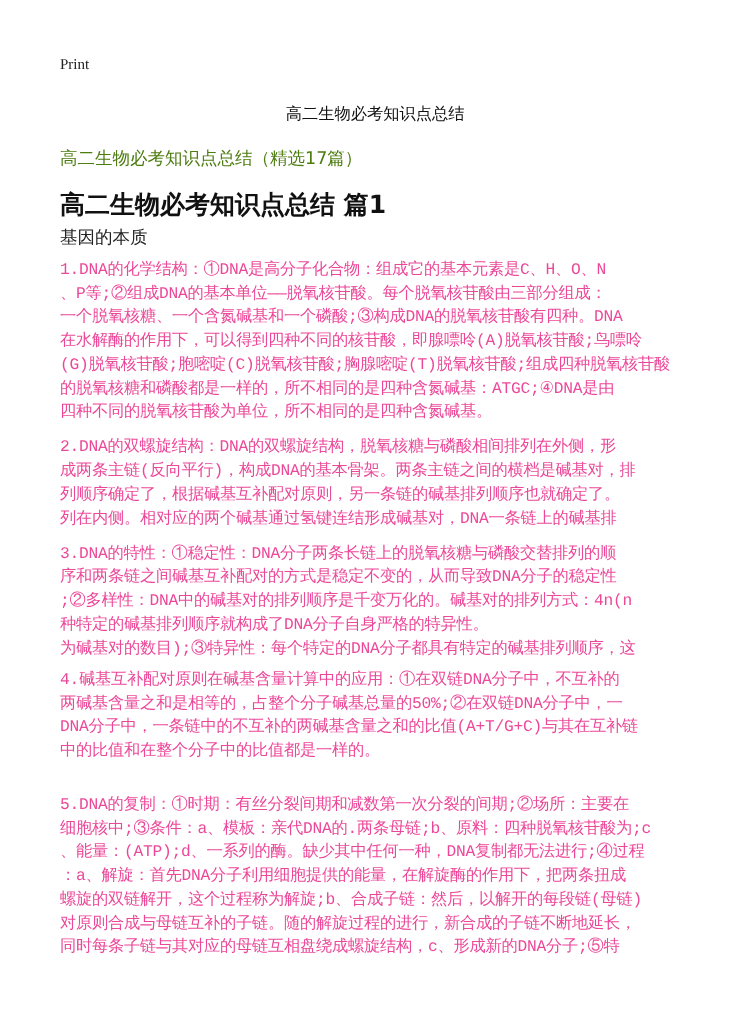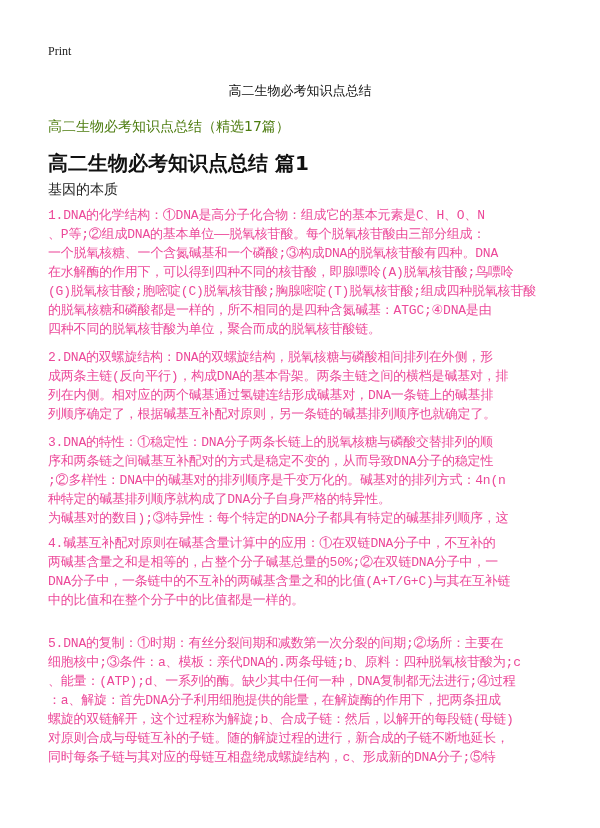--- a/index.html
+++ b/index.html
@@ -98,28 +98,28 @@
 
   <div class="topic">基因的本质</div>
 
   <div class="para" style="top:206px;">
     <span class="line">1.DNA的化学结构：①DNA是高分子化合物：组成它的基本元素是C、H、O、N</span>
     <span class="line">、P等;②组成DNA的基本单位——脱氧核苷酸。每个脱氧核苷酸由三部分组成：</span>
     <span class="line">一个脱氧核糖、一个含氮碱基和一个磷酸;③构成DNA的脱氧核苷酸有四种。DNA</span>
     <span class="line">在水解酶的作用下，可以得到四种不同的核苷酸，即腺嘌呤(A)脱氧核苷酸;鸟嘌呤</span>
     <span class="line">(G)脱氧核苷酸;胞嘧啶(C)脱氧核苷酸;胸腺嘧啶(T)脱氧核苷酸;组成四种脱氧核苷酸</span>
     <span class="line">的脱氧核糖和磷酸都是一样的，所不相同的是四种含氮碱基：ATGC;④DNA是由</span>
-    <span class="line">四种不同的脱氧核苷酸为单位，聚合而成的脱氧核苷酸链。</span>
+    <span class="line">四种不同的脱氧核苷酸为单位，所不相同的是四种含氮碱基。</span>
   </div>
 
   <div class="para" style="top:348px;">
     <span class="line">2.DNA的双螺旋结构：DNA的双螺旋结构，脱氧核糖与磷酸相间排列在外侧，形</span>
     <span class="line">成两条主链(反向平行)，构成DNA的基本骨架。两条主链之间的横档是碱基对，排</span>
+    <span class="line">列顺序确定了，根据碱基互补配对原则，另一条链的碱基排列顺序也就确定了。</span>
     <span class="line">列在内侧。相对应的两个碱基通过氢键连结形成碱基对，DNA一条链上的碱基排</span>
-    <span class="line">列顺序确定了，根据碱基互补配对原则，另一条链的碱基排列顺序也就确定了。</span>
   </div>
 
   <div class="para" style="top:433px;">
     <span class="line">3.DNA的特性：①稳定性：DNA分子两条长链上的脱氧核糖与磷酸交替排列的顺</span>
     <span class="line">序和两条链之间碱基互补配对的方式是稳定不变的，从而导致DNA分子的稳定性</span>
     <span class="line">;②多样性：DNA中的碱基对的排列顺序是千变万化的。碱基对的排列方式：4n(n</span>
     <span class="line">种特定的碱基排列顺序就构成了DNA分子自身严格的特异性。</span>
     <span class="line">为碱基对的数目);③特异性：每个特定的DNA分子都具有特定的碱基排列顺序，这</span>
   </div>
 

